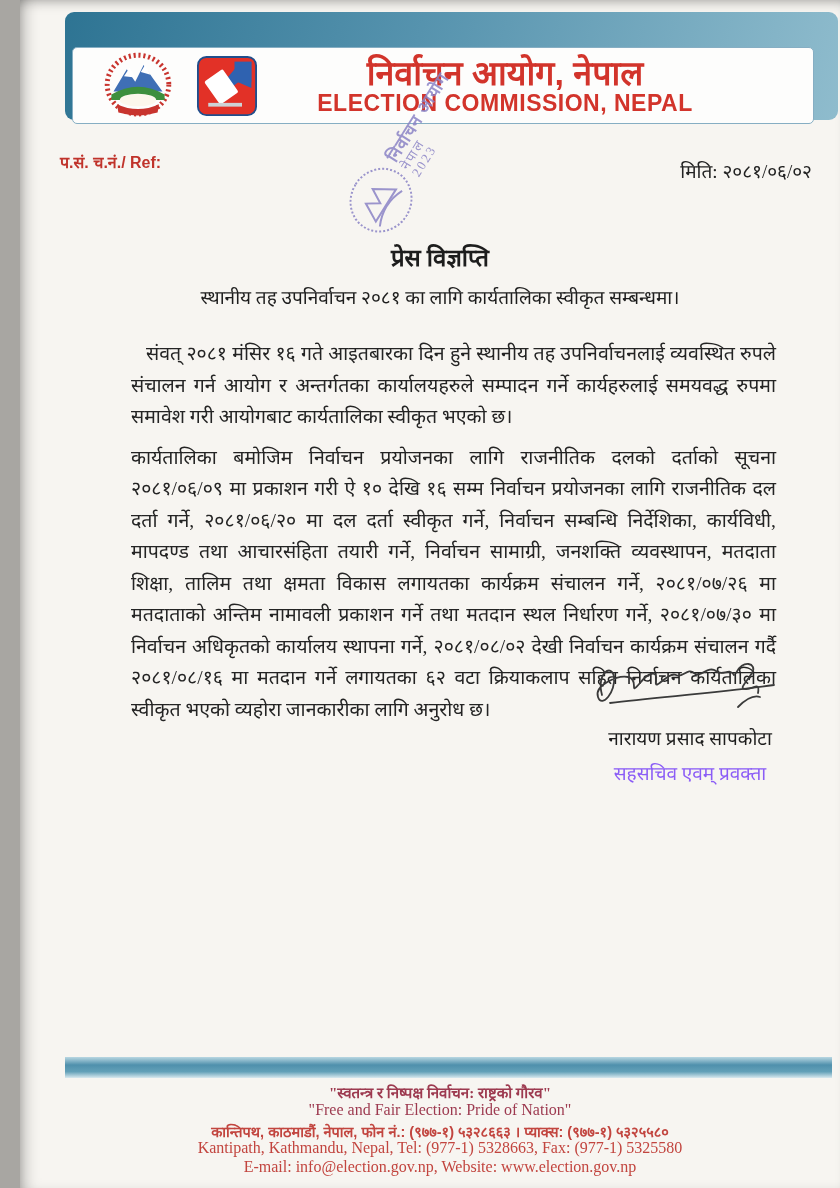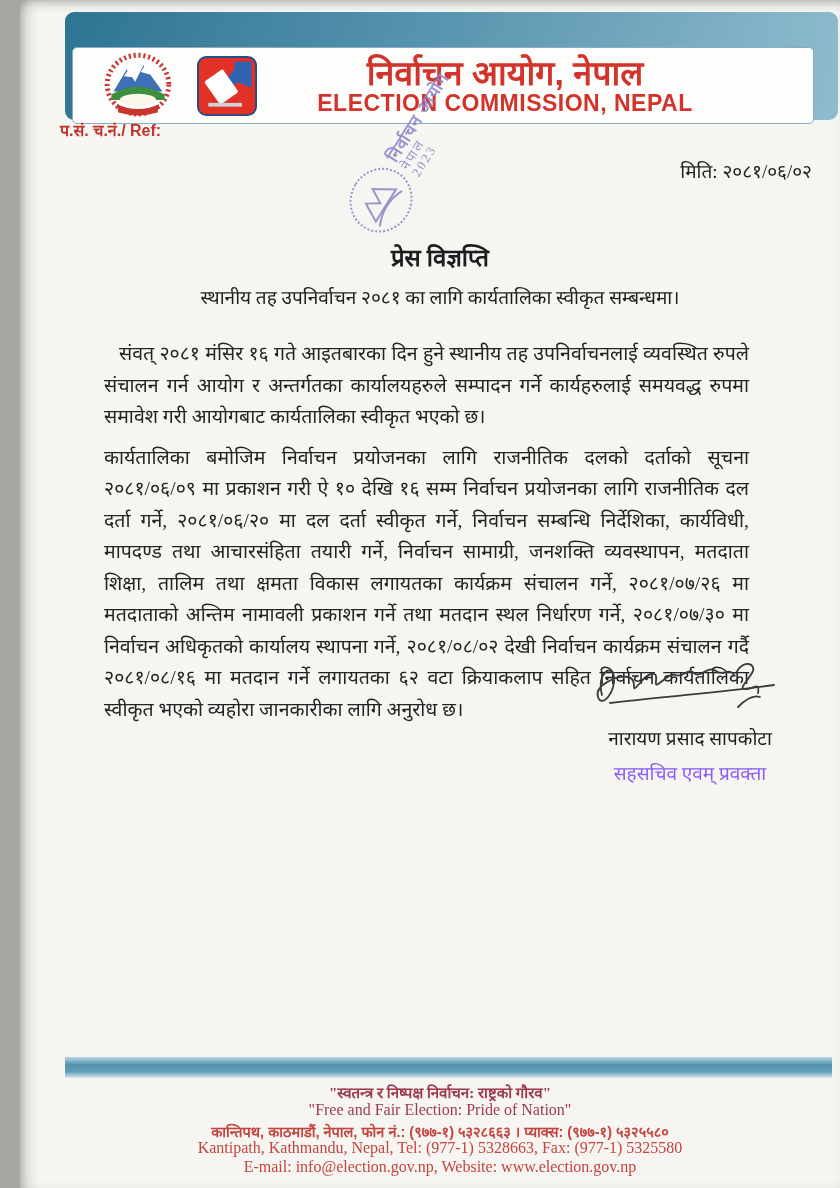--- a/index.html
+++ b/index.html
@@ -31,21 +31,21 @@
   .np-title{
     font-size:34px;font-weight:bold;color:#d2342b;
     font-family:"Liberation Sans","DejaVu Sans",sans-serif;
   }
   .en-title{
     font-size:23px;font-weight:bold;color:#d2342b;letter-spacing:.5px;
     font-family:Liberation Sans, sans-serif;
   }
   
   .ref-line{
-    position:absolute;left:40px;top:119px;
+    position:absolute;left:40px;top:151px;
     color:#c0332b;font-weight:bold;font-size:16px;
     font-family:"Liberation Sans","DejaVu Sans",sans-serif;
   }
   .date-block{
     position:absolute;right:28px;top:155px;text-align:right;
     font-size:19px;color:#222;line-height:33px;font-family:Liberation Serif, serif;
   }
   
   .stamp{
     position:absolute;left:318px;top:98px;width:190px;height:120px;
@@ -64,21 +64,21 @@
   
   .doc-title{
     position:absolute;left:0;width:840px;top:240px;text-align:center;
     font-size:24px;font-weight:bold;color:#1d1d1d;
   }
   .doc-subject{
     position:absolute;left:0;width:840px;top:284px;text-align:center;
     font-size:19px;color:#1d1d1d;
   }
   .body-text{
-    position:absolute;left:84px;width:645px;top:338px;
+    position:absolute;left:111px;width:645px;top:338px;
     font-size:19.5px;color:#242424;text-align:justify;line-height:31.5px;
   }
   .body-text p{margin:0 0 9px 0;}
   .body-text p.indent{text-indent:15px;}
   
   .signature{position:absolute;left:568px;top:655px;width:210px;height:62px;}
   .sig-name{
     position:absolute;left:555px;width:230px;top:725px;text-align:center;
     font-size:19px;color:#1d1d1d;
   }

